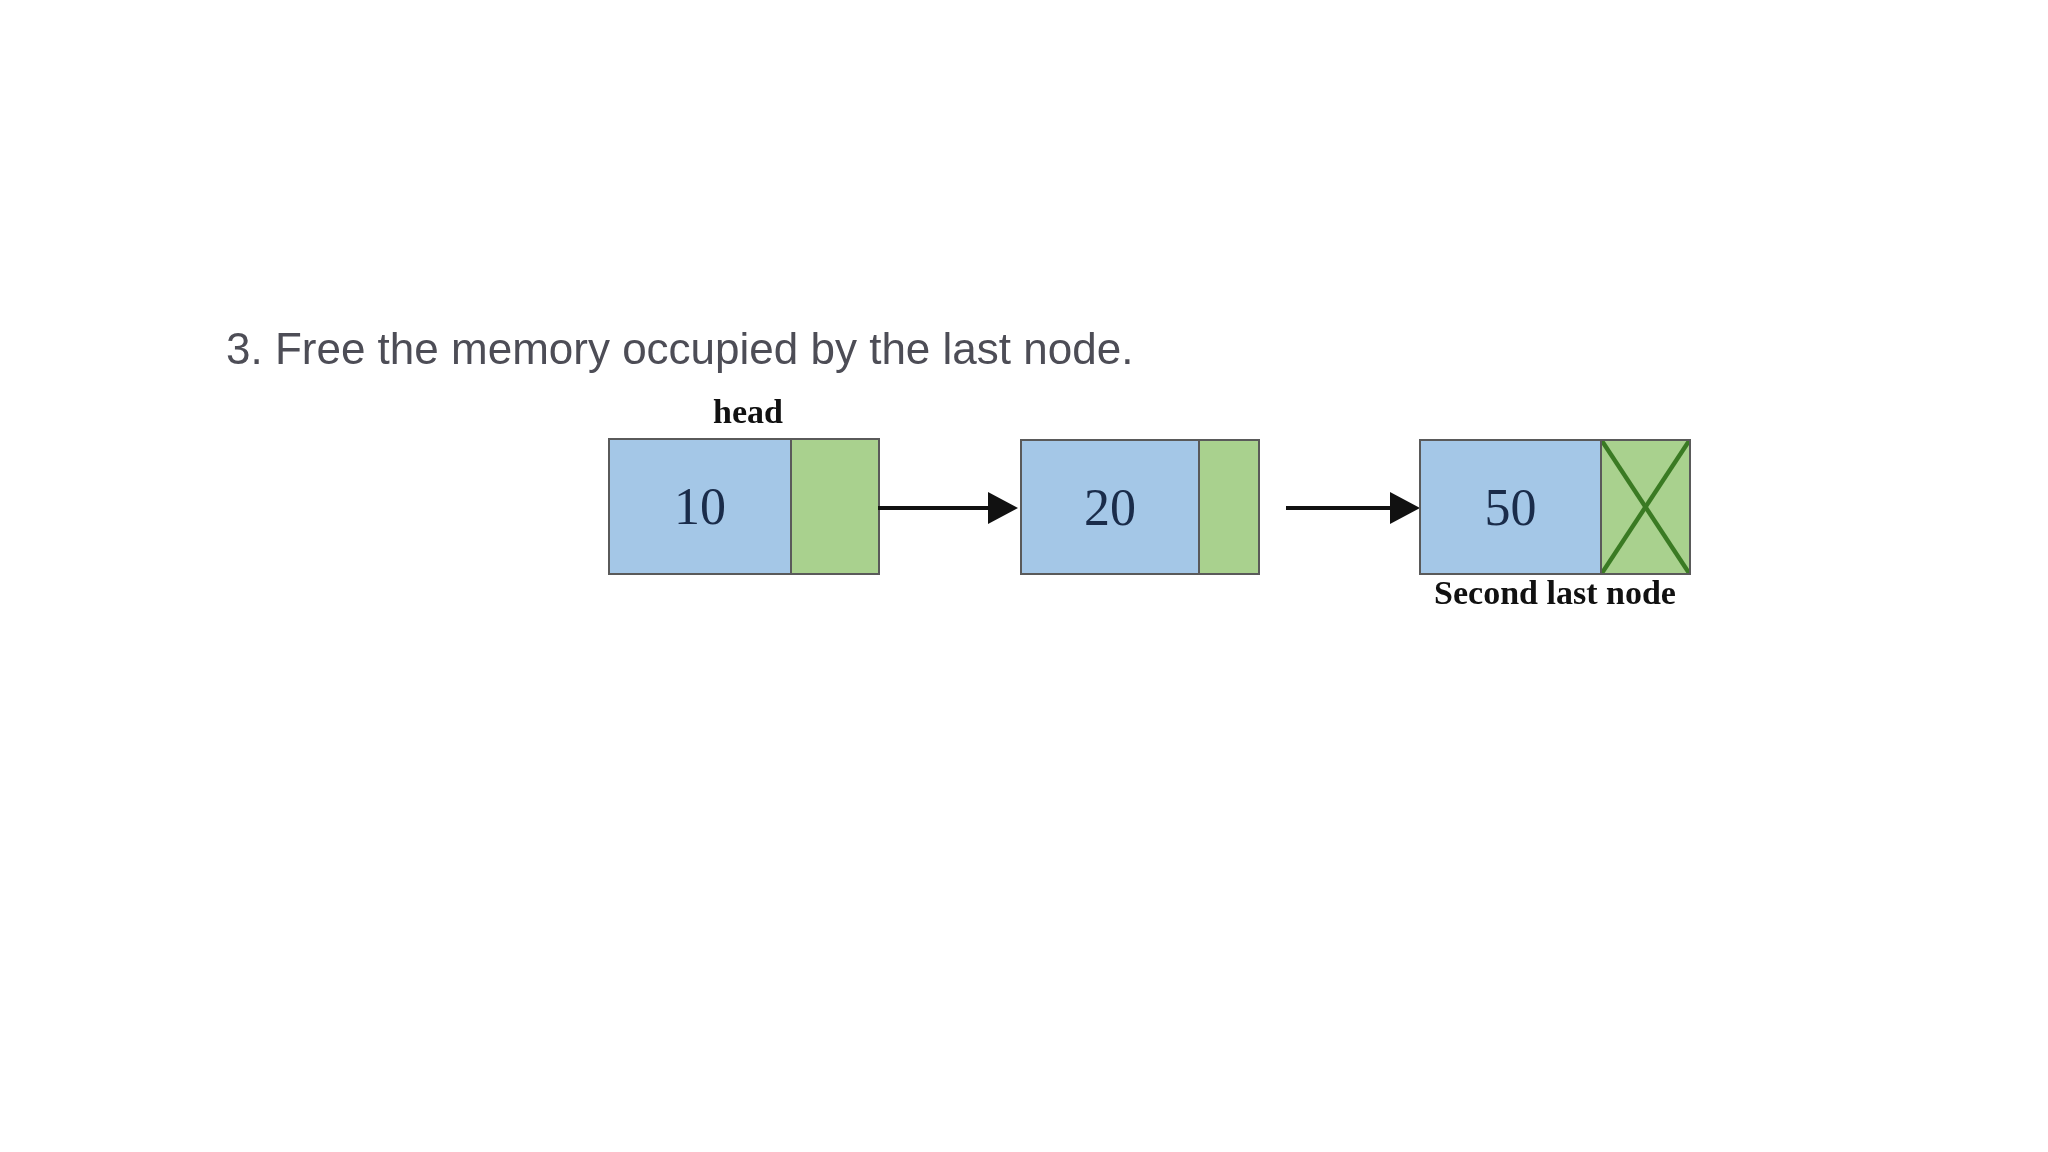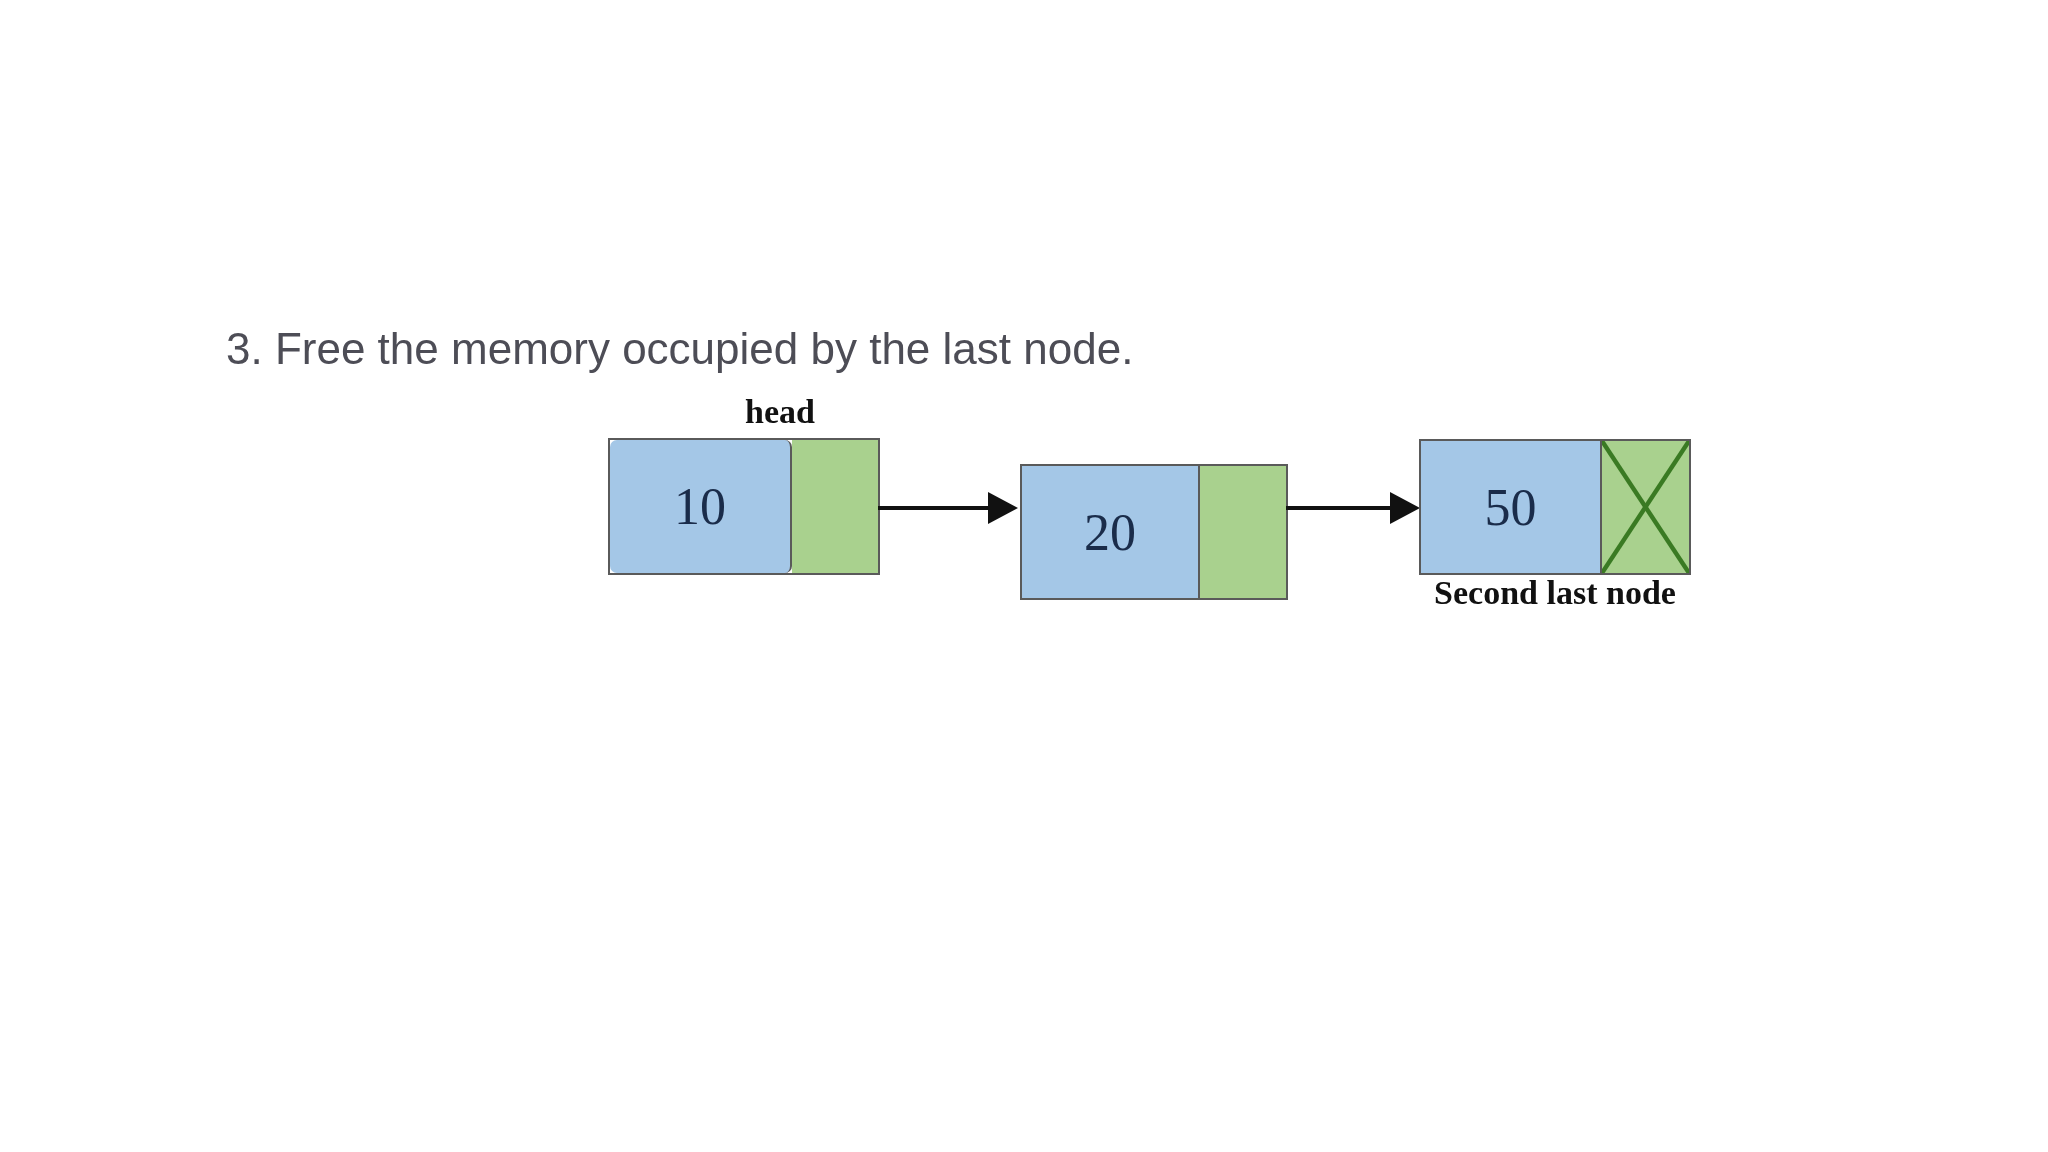--- a/index.html
+++ b/index.html
@@ -84,33 +84,33 @@
 </style>
 </head>
 <body>
 
 <div class="canvas">
 
   <div class="caption">3. Free the memory occupied by the last node.</div>
 
   <div>
 
-    <div class="serif-label" style="left:644px; top:395px; width:272px;">head</div>
+    <div class="serif-label" style="left:612px; top:395px; width:272px;">head</div>
 
     <div class="node" style="left:608px; top:438px; width:272px; height:137px;">
-      <div class="data-cell" style="width:180px;border-radius:7px;">10</div>
+      <div class="data-cell" style="width:180px;">10</div>
       <div class="next-cell"></div>
     </div>
 
     <div>
       <div class="arrow-shaft" style="left:878px; top:506px; width:114px;"></div>
       <div class="arrow-tip" style="left:988px; top:492px;"></div>
     </div>
 
-    <div class="node" style="left:1020px; top:464px; width:268px; height:136px;">
+    <div class="node" style="left:1020px; top:439px; width:240px; height:136px;">
       <div class="data-cell" style="width:176px;">20</div>
       <div class="next-cell"></div>
     </div>
 
     <div>
       <div class="arrow-shaft" style="left:1286px; top:506px; width:106px;"></div>
       <div class="arrow-tip" style="left:1390px; top:492px;"></div>
     </div>
 
     <div class="node" style="left:1419px; top:439px; width:272px; height:136px;">

